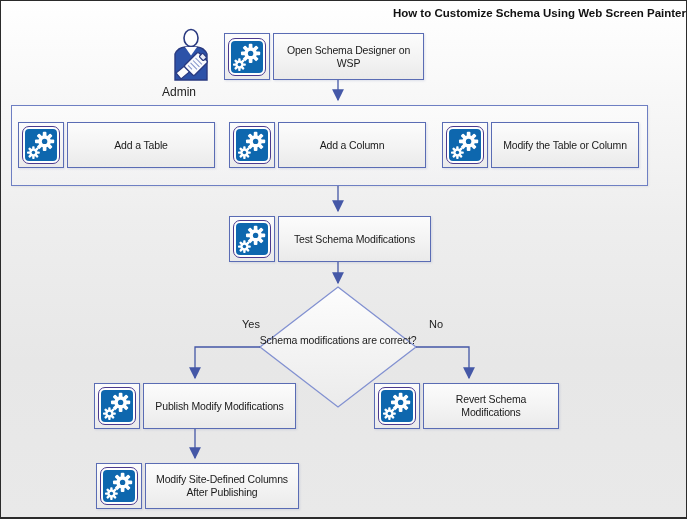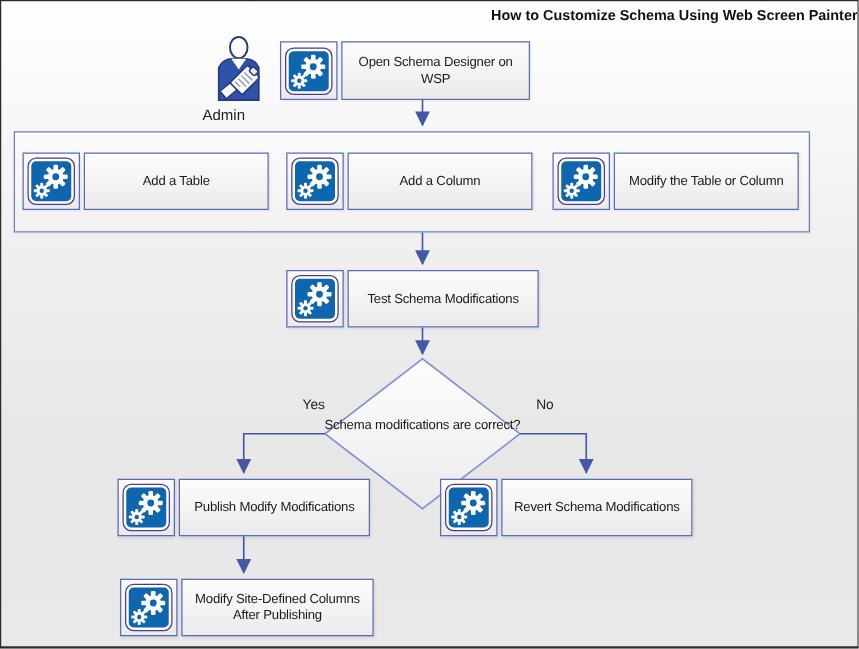--- a/index.html
+++ b/index.html
@@ -190,21 +190,21 @@
           <svg viewBox="0 0 40 40">
             <use href="#gears"></use>
           </svg>
         </span>
     </div>
     <div class="cell text-cell">
       <span class="lbl">Publish Modify Modifications</span>
     </div>
   </div>
 
-  <div class="pbox" style="left:351px;top:382px;width:202px;height:46px">
+  <div class="pbox" style="left:373px;top:382px;width:185px;height:46px">
     <div class="cell icon-cell">
       <span class="tile">
           <svg viewBox="0 0 40 40">
             <use href="#gears"></use>
           </svg>
         </span>
     </div>
     <div class="cell text-cell">
       <span class="lbl">Revert Schema Modifications</span>
     </div>

